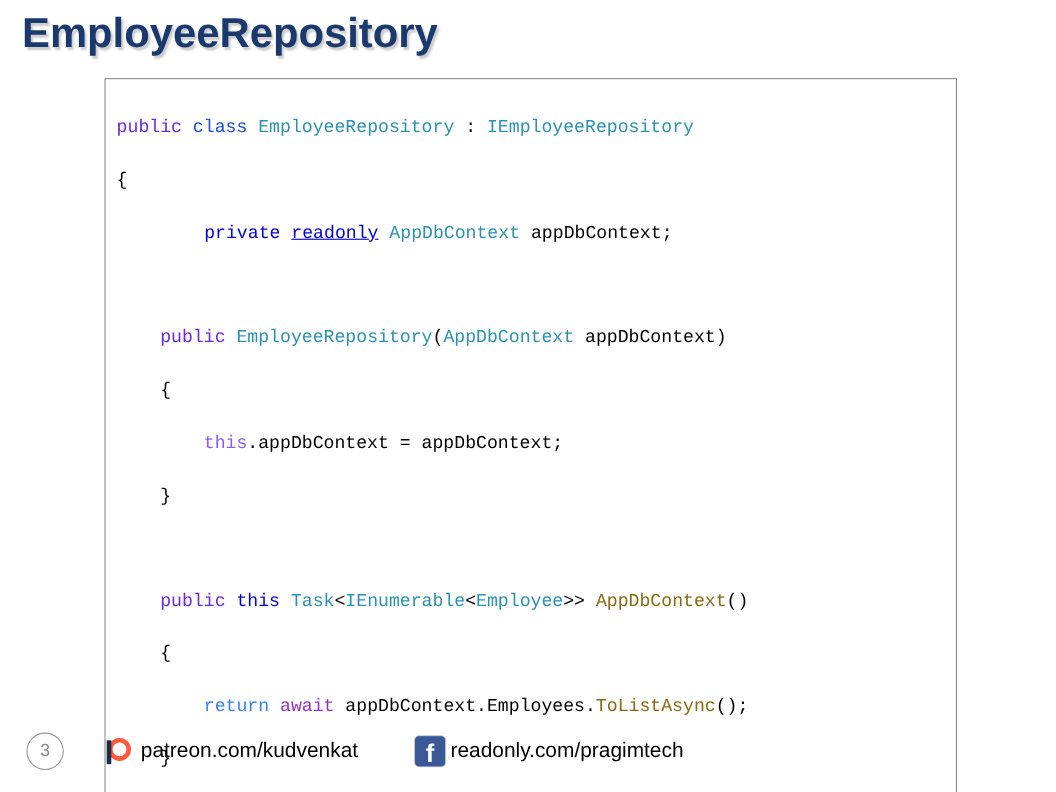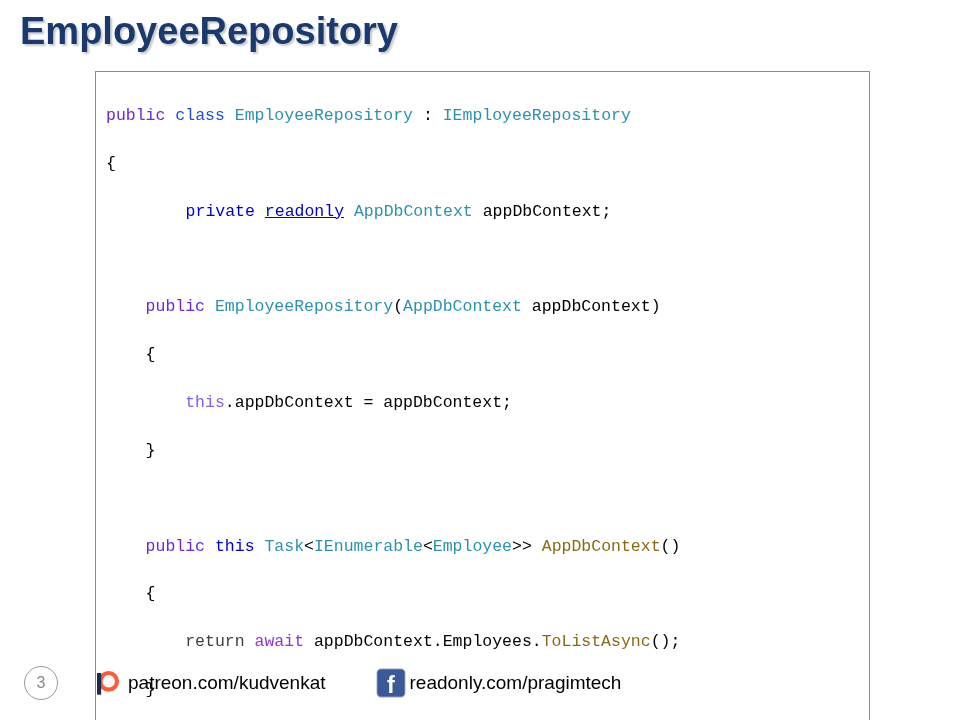--- a/index.html
+++ b/index.html
@@ -28,21 +28,21 @@
       line-height: 1.45;
       white-space: pre;
       position: relative;
     }
     .code-line { display: block; }
     .kw-public   { color: #6d28d9; }
     .kw-class    { color: #1d4ed8; }
     .kw-private  { color: #0000cc; margin-left: 40px; }
     .kw-readonly { color: #0000cc; text-decoration: underline; }
     .kw-this     { color: #8b5cf6; }
-    .kw-return   { color: #404040; }
+    .kw-return   { color: #3b82f6; }
     .kw-await    { color: #9932cc; margin-top: 36px; }
     .kw-async    { color: #0000cc; }
     .type        { color: #2b91af; }
     .method      { color: #8b6914; }
     .ident       { color: #000000; margin-top: 28px; }
     .punc        { color: #000000; }
     .footer {
       position: absolute;
       bottom: 20px;
       left: 0;

